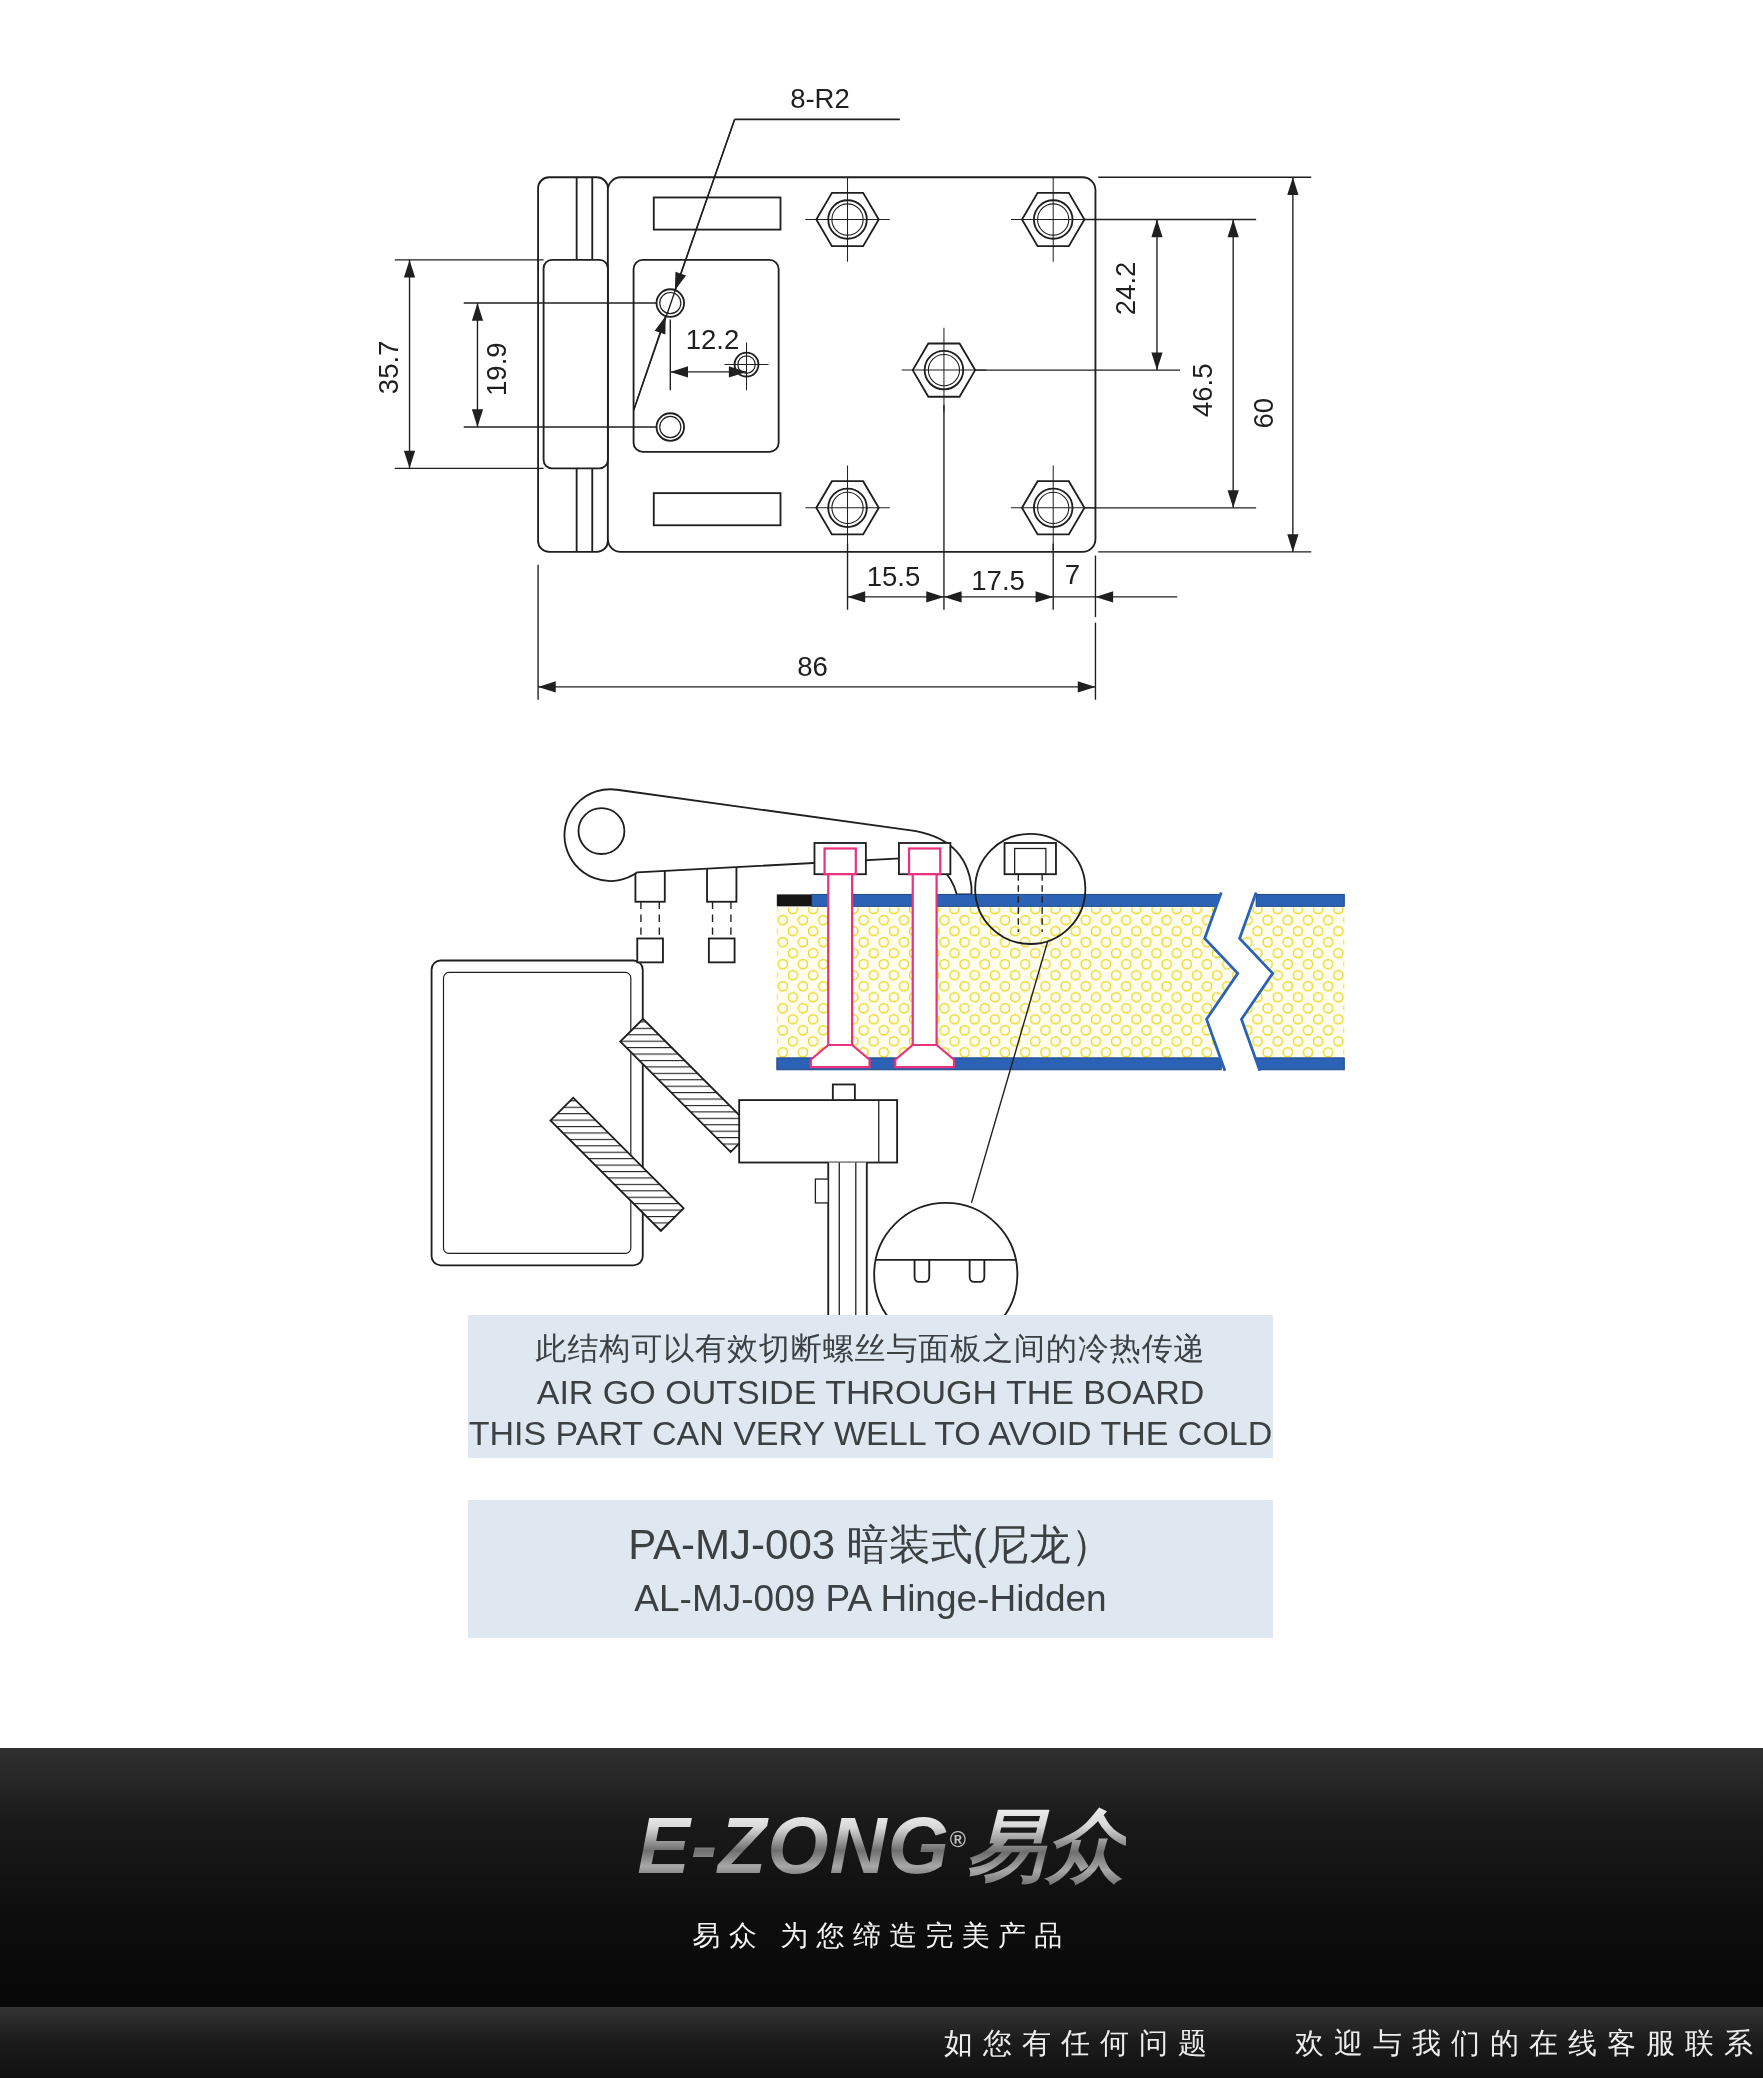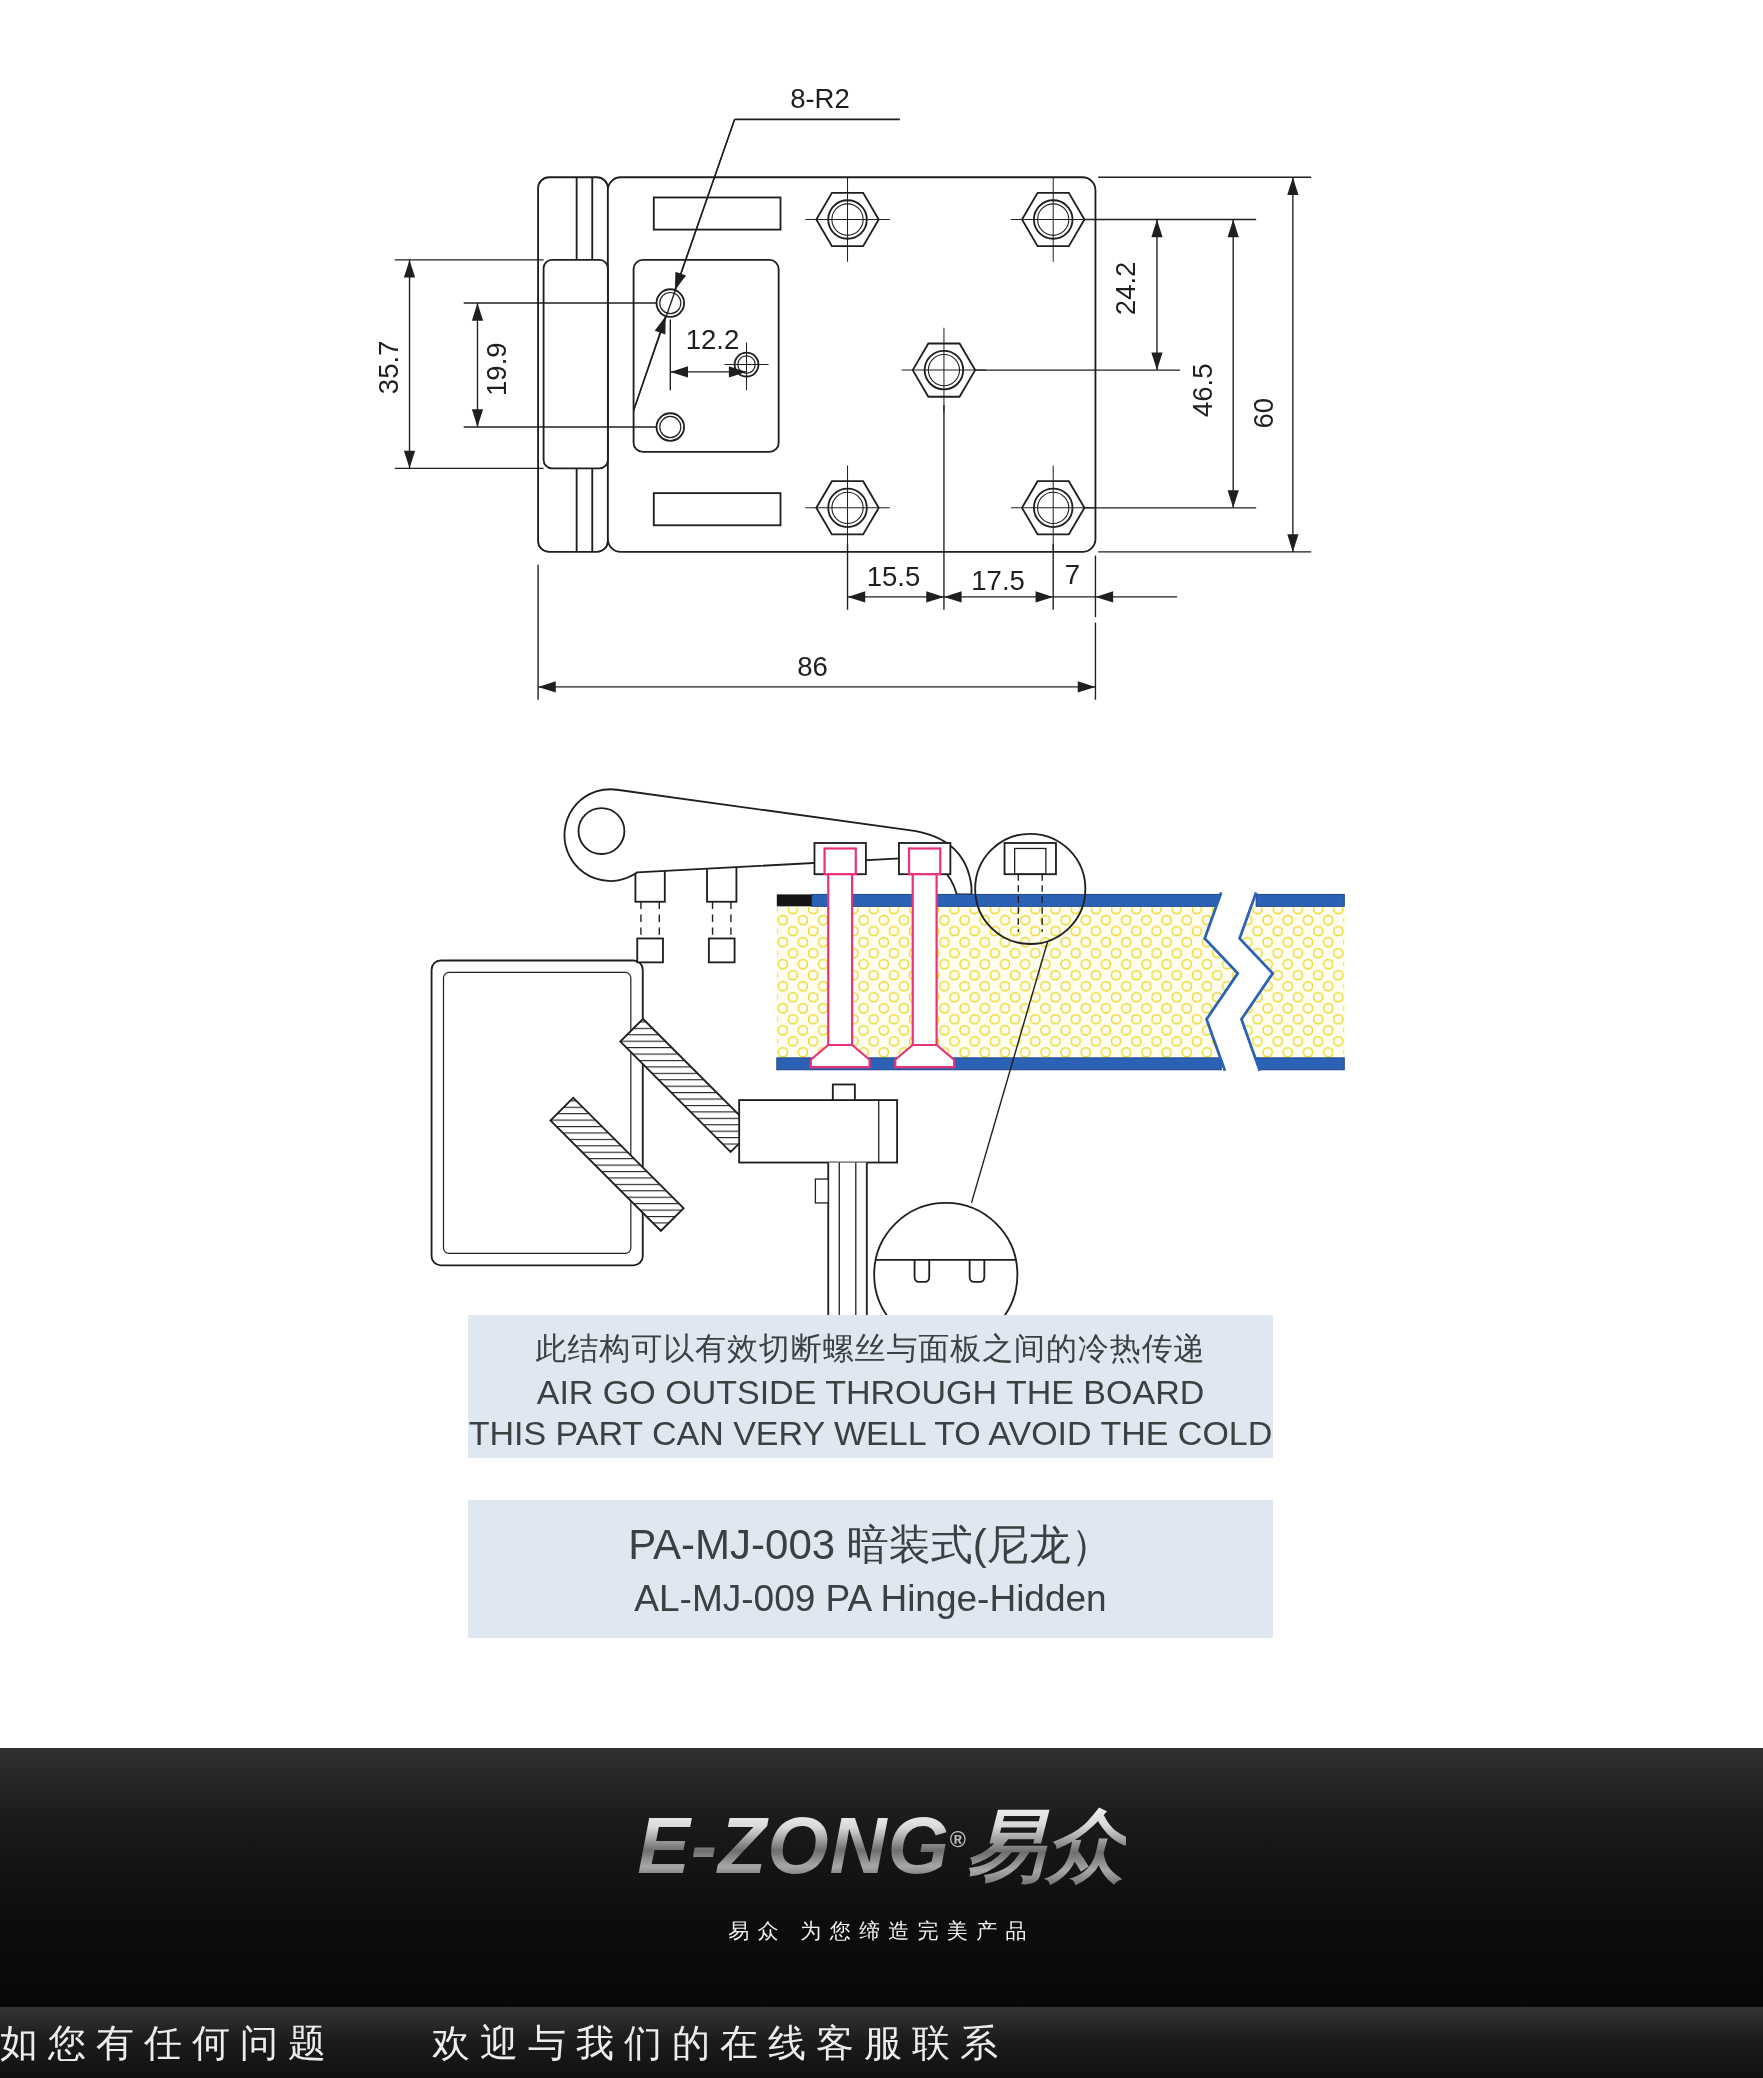--- a/index.html
+++ b/index.html
@@ -30,28 +30,28 @@
   .logo-grad{
     font-size:79px;font-weight:bold;font-style:italic;letter-spacing:0.9px;
     background:linear-gradient(180deg,#ffffff 0%,#d8d8d8 30%,#6e6e6e 55%,#a8a8a8 72%,#3c3c3c 100%);
     -webkit-background-clip:text;background-clip:text;color:transparent;
     display:inline-block;
   }
   .logo-reg{
     font-size:22px;font-weight:bold;vertical-align:26px;color:#bdbdbd;font-style:normal;
   }
   #tagline{
-    margin-top:16.5px;color:#f3f3f3;font-size:21px;letter-spacing:8.3px;
+    margin-top:16.5px;color:#f3f3f3;font-size:28px;letter-spacing:8.3px;
     font-family:"Liberation Serif",serif;
   }
   #bottom-bar{
     position:absolute;left:0;top:2007px;width:1763px;height:72px;
     background:linear-gradient(180deg,#343434 0%,#1c1c1c 45%,#101010 100%);
-    color:#ececec;font-size:38px;letter-spacing:10px;line-height:72px;
-    text-align:left;font-family:"Liberation Serif",serif;white-space:nowrap;
+    color:#ececec;font-size:29px;letter-spacing:10px;line-height:72px;
+    text-align:right;font-family:"Liberation Serif",serif;white-space:nowrap;
   }
 </style>
 </head>
 <body>
 
 <svg id="drawing" width="1763" height="1708" viewBox="0 0 1920 1860">
   <defs>
     <marker id="arrow" viewBox="0 0 12 8" refX="11.5" refY="4" markerWidth="14" markerHeight="9.5" orient="auto-start-reverse">
       <path d="M0.5,0.5 L11.5,4 L0.5,7.5 Z" fill="#1f1f1f"></path>
     </marker>

